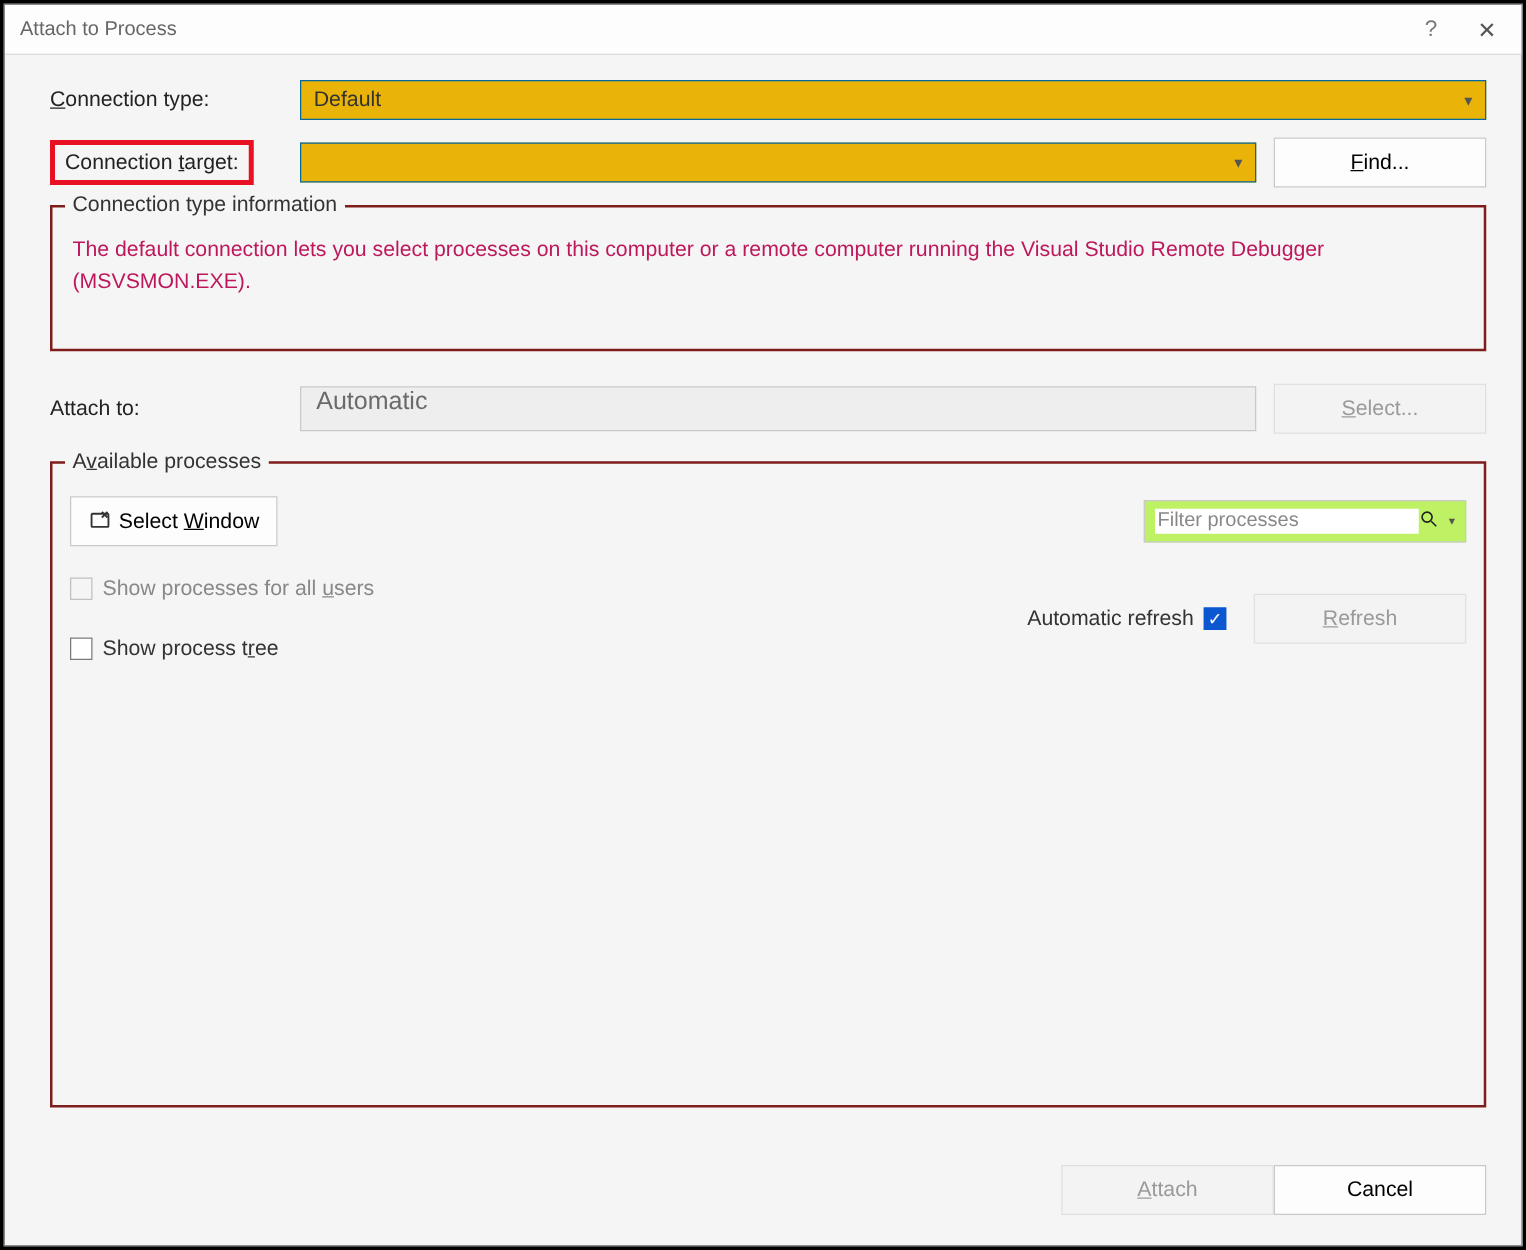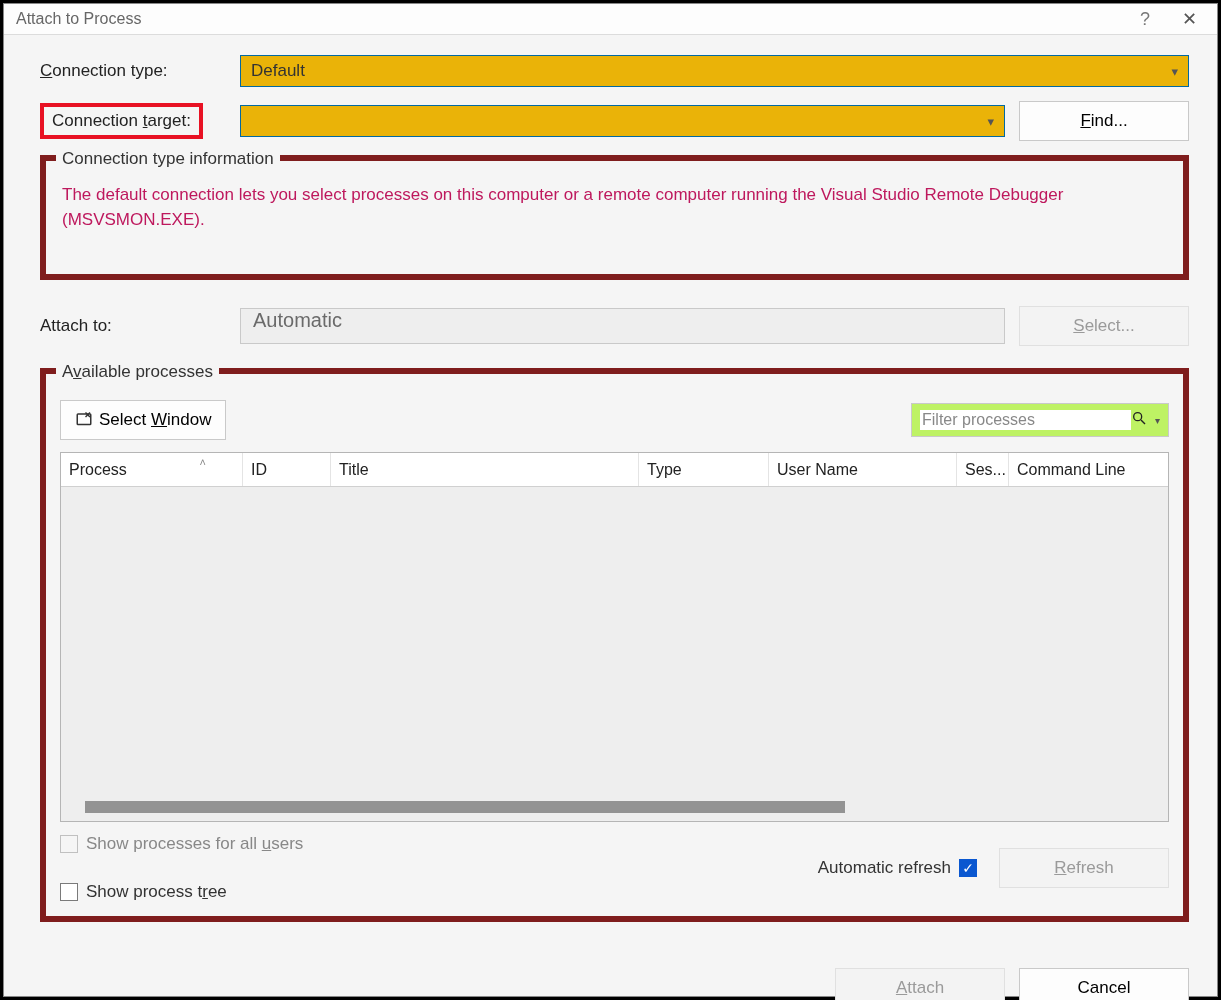--- a/index.html
+++ b/index.html
@@ -73,21 +73,21 @@
 
   .disabled-btn {
     color: #9a9a9a;
     background: #f3f3f3;
     border: 1px solid #e0e0e0;
     cursor: default;
   }
 
   
   .groupbox {
-    border: 6px solid #7f1d1d;
+    border: 2px solid #7f1d1d;
     position: relative;
     padding: 18px 14px 14px 14px;
     margin-bottom: 16px;
   }
   .groupbox > .legend {
     position: absolute;
     top: -12px; left: 10px;
     background: #f5f5f5;
     padding: 0 6px;
     font-size: 17px;
@@ -174,21 +174,21 @@
     display: flex; align-items: center; justify-content: center;
     font-size: 14px; color: #fff;
   }
   .chk.checked .box { background: #0a57d0; border-color: #0a57d0; }
   .chk.dis { color: #888; }
   .chk.dis .box { border-color: #c0c0c0; background: #f5f5f5; }
 
   .right-opts { margin-left: auto; display: flex; align-items: center; gap: 14px; }
   .refresh-btn { width: 170px; }
 
-  .footer-row { display: flex; justify-content: flex-end; gap: 14px; padding: 20px 28px 24px 0; }
+  .footer-row { display: flex; justify-content: flex-end; padding: 20px 28px 24px 0; }
   .attach-btn, .cancel-btn { width: 170px; height: 40px; }
 </style>
 </head>
 <body>
 
 <div class="dialog">
 
   <div class="titlebar">
     <span class="title">Attach to Process</span>
     <span class="help-icon">?</span>
@@ -259,39 +259,20 @@
           <span class="search-icon">
             <svg width="16" height="16" viewBox="0 0 24 24" fill="none" stroke="#222" stroke-width="2">
                 <circle cx="10" cy="10" r="6"></circle>
                 <line x1="15" y1="15" x2="21" y2="21"></line>
               </svg>
           </span>
           <span class="tiny-chevron">▾</span>
         </div>
       </div>
 
-      <div class="grid-wrap">
-        <div class="grid-header">
-          <div class="col c-process">
-            <span>Process</span>
-            <span class="sort-caret">˄</span>
-          </div>
-          <div class="col c-id">ID</div>
-          <div class="col c-title">Title</div>
-          <div class="col c-type">Type</div>
-          <div class="col c-user">User Name</div>
-          <div class="col c-sess">Ses...</div>
-          <div class="col c-cmd">Command Line</div>
-        </div>
-        <div class="grid-body">
-          <div class="hscroll-track">
-            <div class="hscroll-thumb"></div>
-          </div>
-        </div>
-      </div>
 
       <div class="bottom-options-row">
         <div style="display:flex; flex-direction:column; gap:28px;">
           <label class="chk dis">
             <span class="box"></span>
             <span><span>Show processes for all </span><span class="underline-access">u</span><span>sers</span></span>
           </label>
           <label class="chk">
             <span class="box"></span>
             <span><span>Show process t</span><span class="underline-access">r</span><span>ee</span></span>

